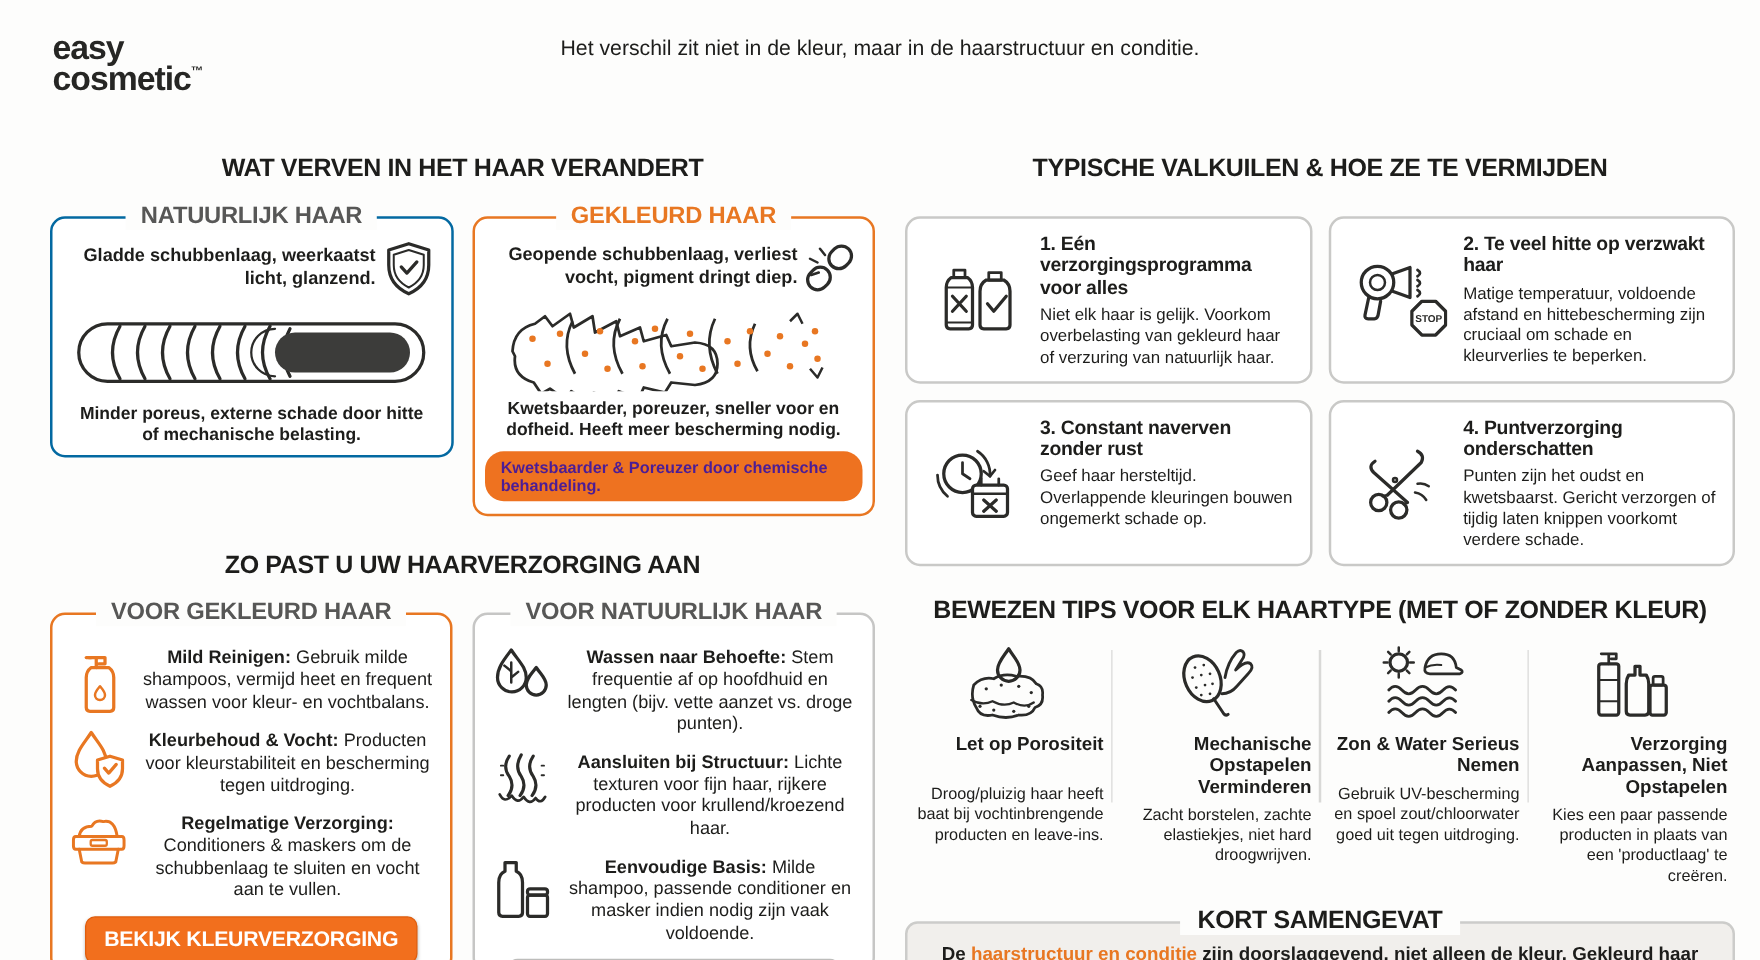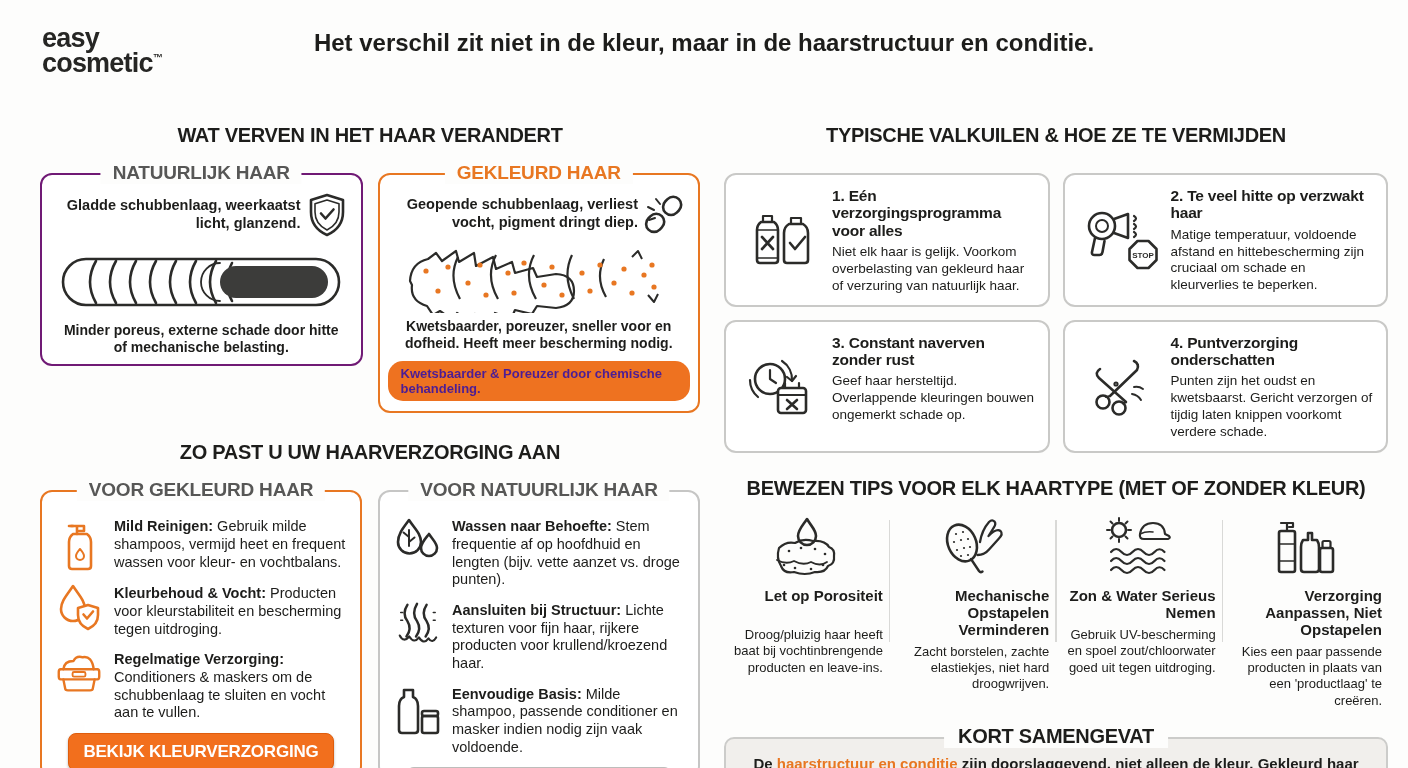--- a/index.html
+++ b/index.html
@@ -8,52 +8,52 @@
          font-family:"Liberation Sans","DejaVu Sans",sans-serif; color:#1d1d1b; }
 
   #page { width:1408px; height:768px; position:relative; background:#fdfdfc; }
 
   
   .header { position:relative; padding-top:24px; height:112px; }
   .logo { position:absolute; left:42px; top:26px; font-weight:800; font-size:27px;
           line-height:.92; letter-spacing:-.8px; color:#262624; }
   .logo .tm { font-size:10px; font-weight:700; vertical-align:top; position:relative; top:2px; }
   .main-title { text-align:center; font-size:31px; font-weight:800; letter-spacing:-.6px; color:#151513; }
-  .sub-title { text-align:center; font-size:24px; font-weight:700; margin-top:5px; color:#1d1d1b; }
+  .sub-title { text-align:center; font-size:17px; font-weight:400; margin-top:5px; color:#1d1d1b; }
 
   
   .columns { display:flex; padding:4px 16px 0 40px; gap:24px; }
   .col-left  { width:660px; flex:none; }
   .col-right { width:664px; flex:none; }
   h2.section { font-size:20px; font-weight:800; text-align:center; letter-spacing:-.3px; margin:8px 0 26px; }
 
   
   .compare-row { display:flex; gap:15px; align-items:flex-start; }
-  .tbox { position:relative; flex:1; background:#fff; border:2px solid #701a75; border-radius:12px;
+  .tbox { position:relative; flex:1; background:#fff; border:2px solid #0369a1; border-radius:12px;
           padding:17px 8px 8px; }
   .tbox.orange { border-color:#e87722; }
   .tbox-title { position:absolute; top:-13px; left:50%; transform:translateX(-50%); background:#fdfdfc;
           padding:0 12px; font-size:19px; font-weight:800; color:#575756; white-space:nowrap; letter-spacing:-.2px; }
   .tbox.orange > .tbox-title { color:#e87722; }
   .tbox-desc-row { display:flex; align-items:center; gap:4px; padding:0 4px; }
   .tbox-desc { flex:1; text-align:right; font-size:14.5px; font-weight:600; line-height:1.22; }
   .tbox-icon { flex:none; width:44px; display:flex; justify-content:center; }
   .hair-art { display:block; margin:7px auto 5px; }
   .tbox-caption { text-align:center; font-size:14px; font-weight:600; line-height:1.22; padding:0 6px; }
   .badge { margin:9px auto 2px; width:fit-content; background:#ee7220; color:#4c1d95; font-size:13px;
            font-weight:700; padding:5px 13px; border-radius:15px; }
 
   
   .care-row { display:flex; gap:16px; margin-top:16px; }
   .cbox { position:relative; flex:1; background:#fff; border:2px solid #c6c6c5; border-radius:12px;
           padding:24px 14px 14px; height:288px; display:flex; flex-direction:column; }
   .cbox.orange { border-color:#e87722; }
   .citem { display:flex; gap:12px; align-items:flex-start; margin-bottom:11px; }
   .citem-icon { flex:none; width:46px; display:flex; justify-content:center; }
-  .citem-text { font-size:14.5px; line-height:1.22; padding-top:2px; }
+  .citem-text { font-size:14.5px; line-height:1.22; padding-top:2px;text-align:center; }
   .lead { font-weight:700; }
   .btn { margin-top:auto; align-self:center; width:92%; text-align:center; font-size:17px; font-weight:700;
          padding:8px 0; border-radius:8px; cursor:pointer; letter-spacing:-.2px; }
   .btn.primary { background:#f26f1d; color:#fff; border:1px solid #df5d0d; box-shadow:0 2px 3px rgba(0,0,0,.28); }
   .btn.secondary { background:#fff; color:#1d1d1b; border:2px solid #bdbdbb; }
 
   
   .cards { display:grid; grid-template-columns:1fr 1fr; gap:13px; }
   .card { background:#fff; border:2px solid #c9c9c7; border-radius:12px; padding:12px 12px 10px;
           display:flex; gap:8px; min-height:110px; }

